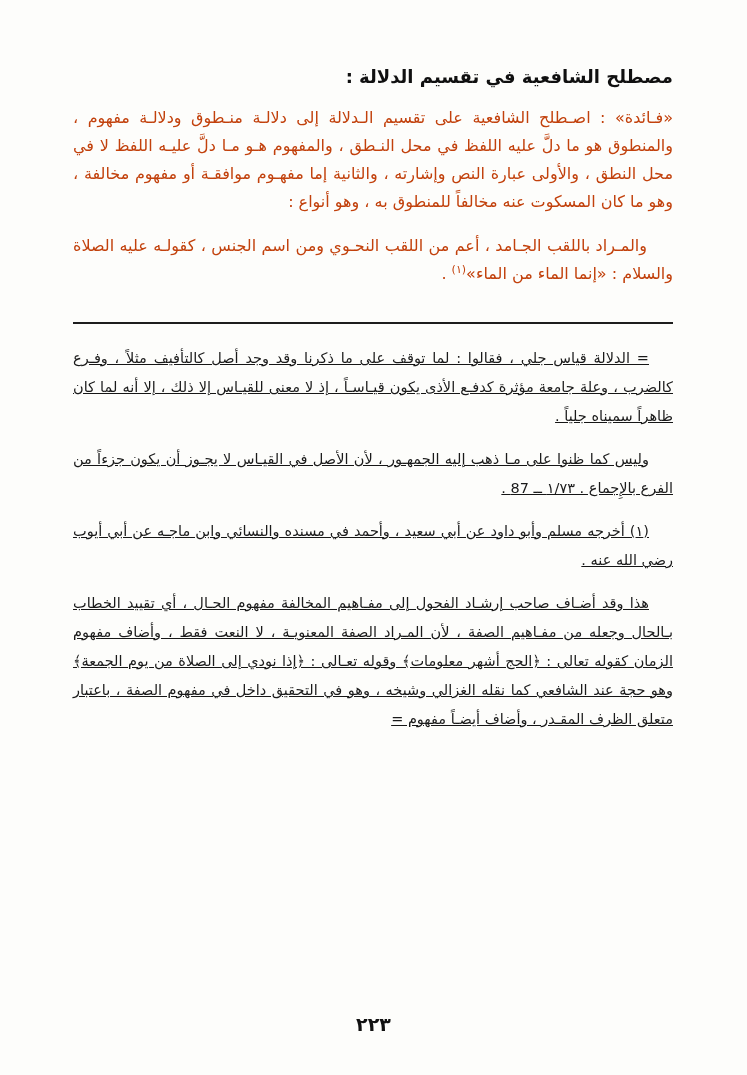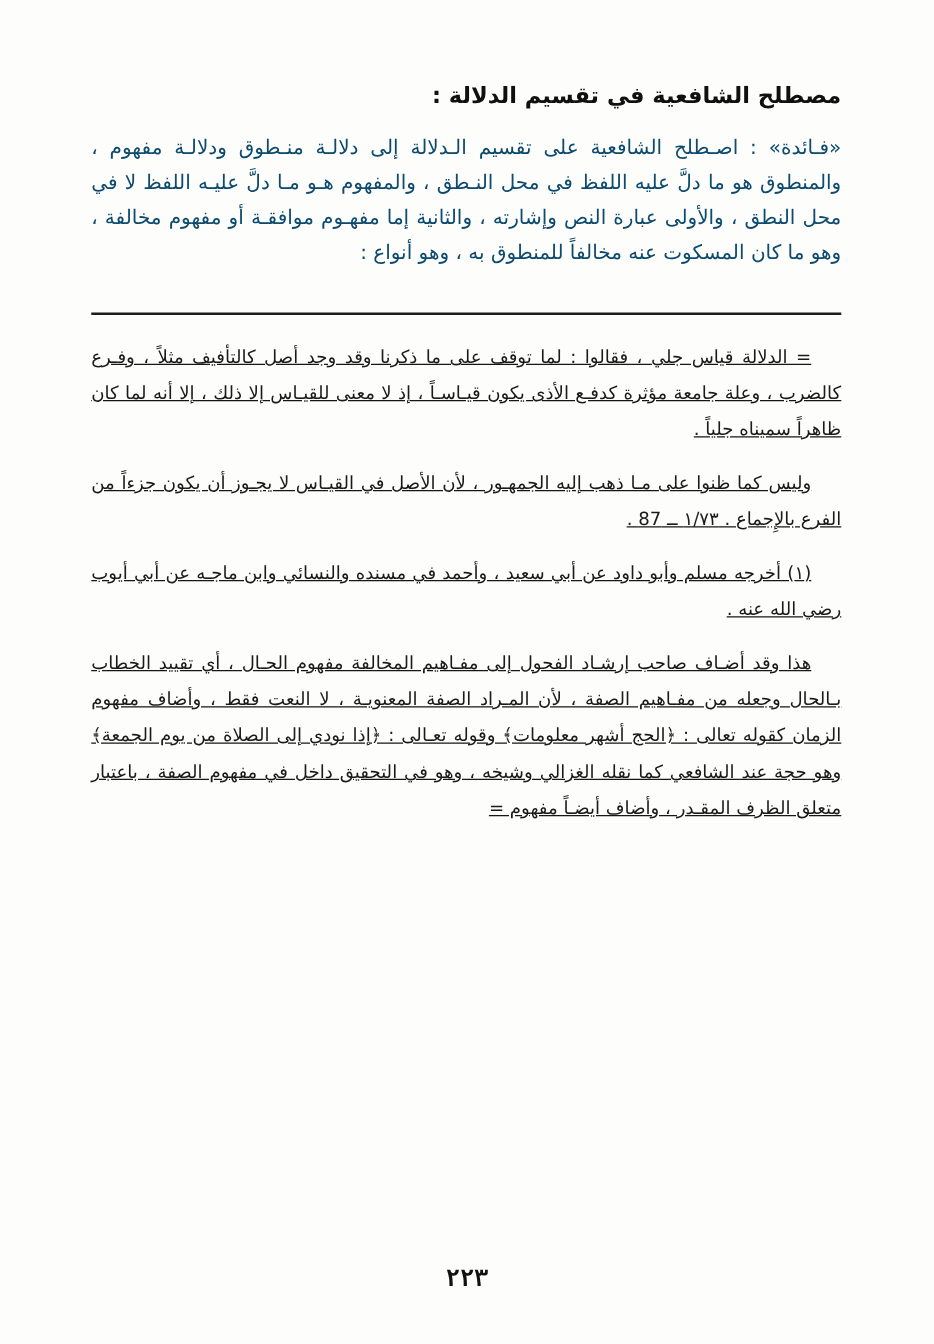--- a/index.html
+++ b/index.html
@@ -35,21 +35,21 @@
     margin: 0 0 14px 0;
     text-align: right;
     color: #101010;
   }
   .body-para {
     font-size: 16px;
     line-height: 28px;
     text-align: justify;
     margin: 0 0 16px 0;
     text-indent: 26px;
-    color: #0c4a6e;
+    color: #c2410c;
   }
   .no-indent {
     text-indent: 0;
   }
   .fn-ref {
     font-size: 11px;
     line-height: 0;
   }
   .fn-sep {
     border: none;
@@ -71,34 +71,34 @@
   }
   .page-number {
     position: absolute;
     bottom: 34px;
     left: 0;
     right: 0;
     text-align: center;
     font-size: 19px;
     font-weight: bold;
     color: #111111;
-    font-family: Liberation Mono, monospace;
   }
 </style>
 </head>
 <body>
 
 <div class="page">
   <div class="content">
 
     <h1 class="title">مصطلح الشافعية في تقسيم الدلالة :</h1>
 
     <p class="body-para no-indent">«فـائدة» : اصـطلح الشافعية على تقسيم الـدلالة إلى دلالـة منـطوق ودلالـة مفهوم ، والمنطوق هو ما دلَّ عليه اللفظ في محل النـطق ، والمفهوم هـو مـا دلَّ عليـه اللفظ لا في محل النطق ، والأولى عبارة النص وإشارته ، والثانية إما مفهـوم موافقـة أو مفهوم مخالفة ، وهو ما كان المسكوت عنه مخالفاً للمنطوق به ، وهو أنواع :</p>
 
 
+    <p class="body-para"><span>والمـراد باللقب الجـامد ، أعم من اللقب النحـوي ومن اسم الجنس ، كقولـه عليه الصلاة والسلام : «إنما الماء من الماء»</span><sup class="fn-ref">(١)</sup><span> .</span></p>
 
     <hr class="fn-sep">
 
     <div class="footnotes">
 
       <p class="fn-para no-indent">= الدلالة قياس جلي ، فقالوا : لما توقف على ما ذكرنا وقد وجد أصل كالتأفيف مثلاً ، وفـرع كالضرب ، وعلة جامعة مؤثرة كدفـع الأذى يكون قيـاسـاً ، إذ لا معنى للقيـاس إلا ذلك ، إلا أنه لما كان ظاهراً سميناه جلياً .</p>
 
       <p class="fn-para">وليس كما ظنوا على مـا ذهب إليه الجمهـور ، لأن الأصل في القيـاس لا يجـوز أن يكون جزءاً من الفرع بالإِجماع . ١/٧٣ ــ 87 .</p>
 
 

